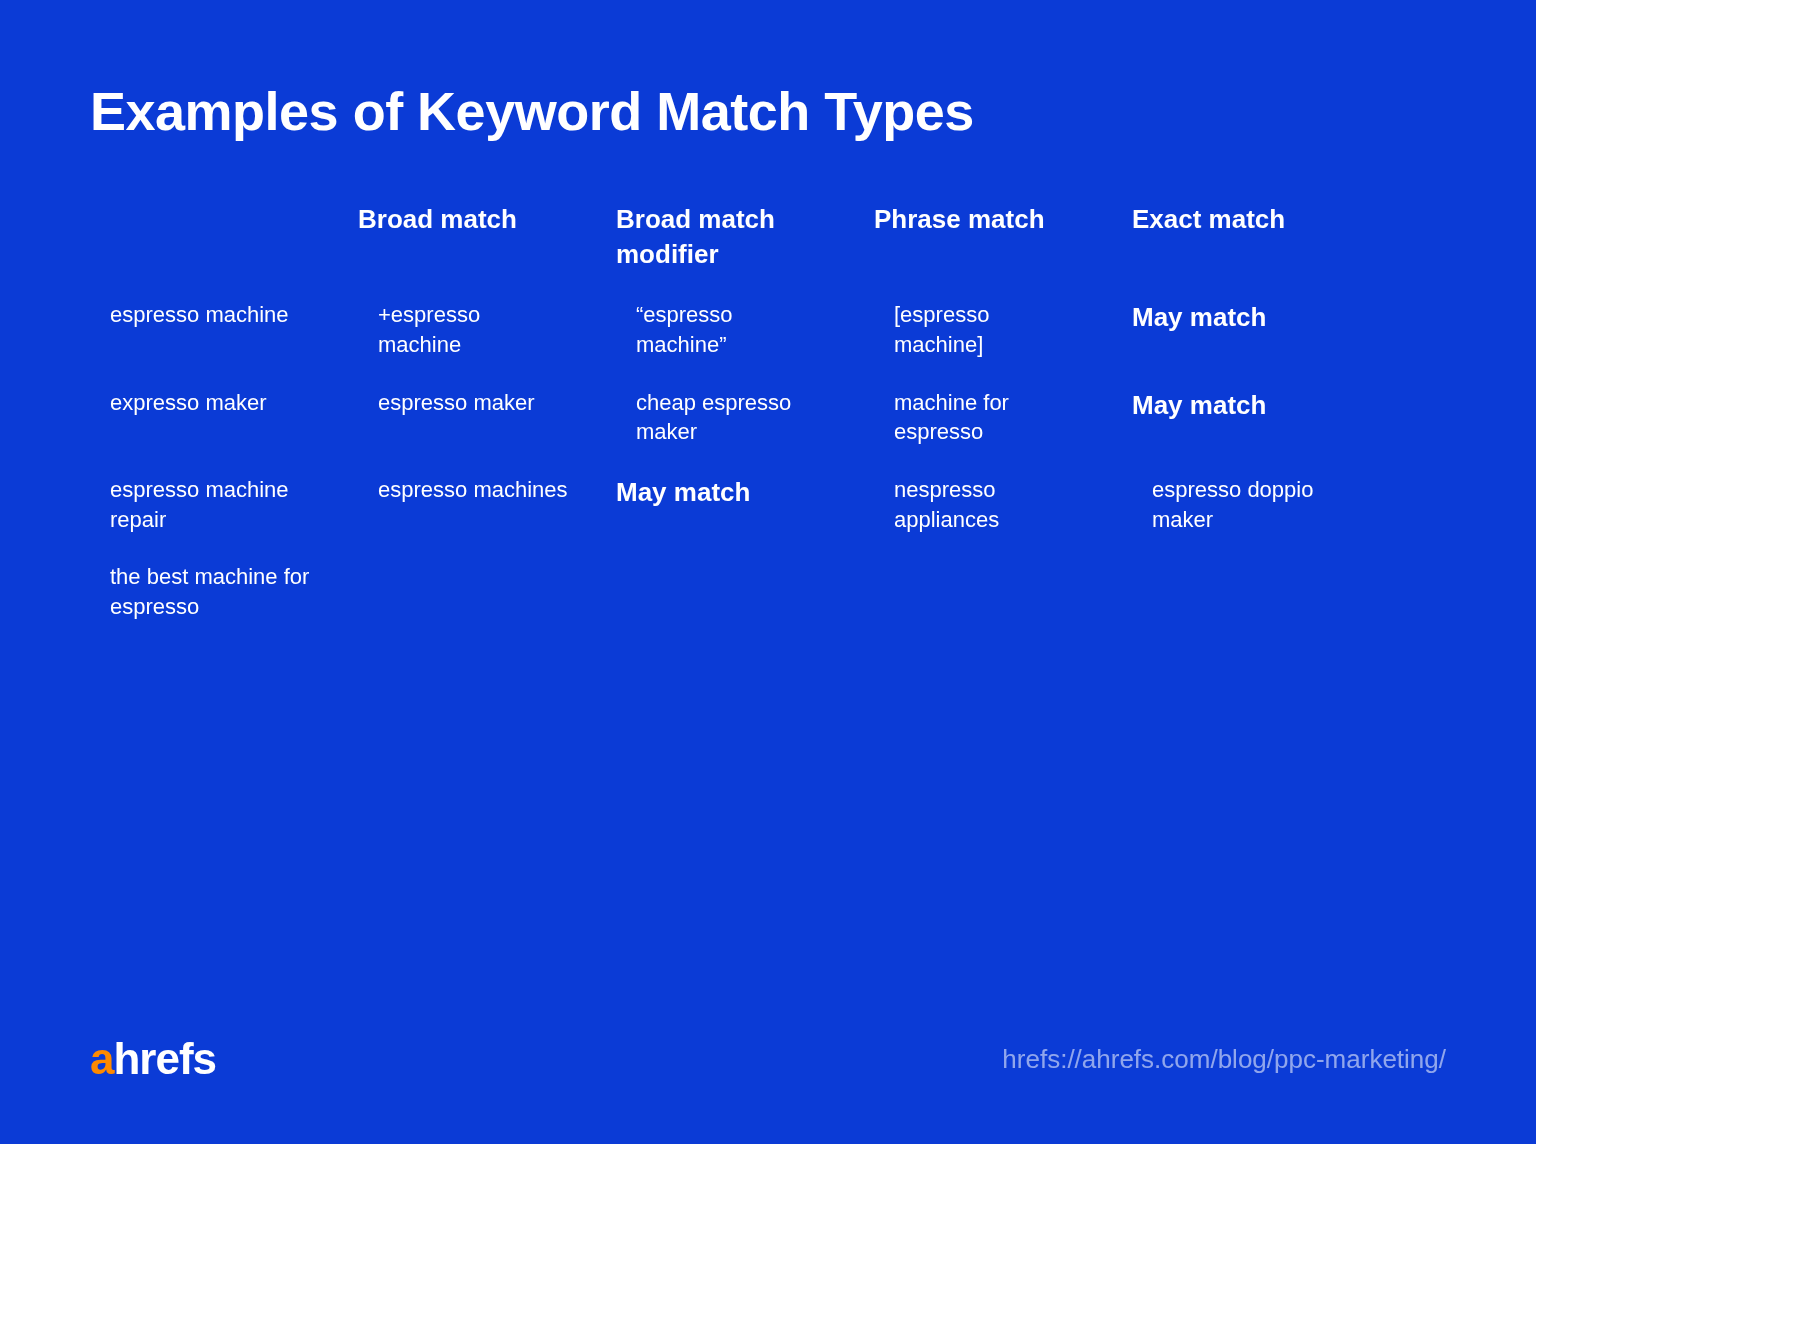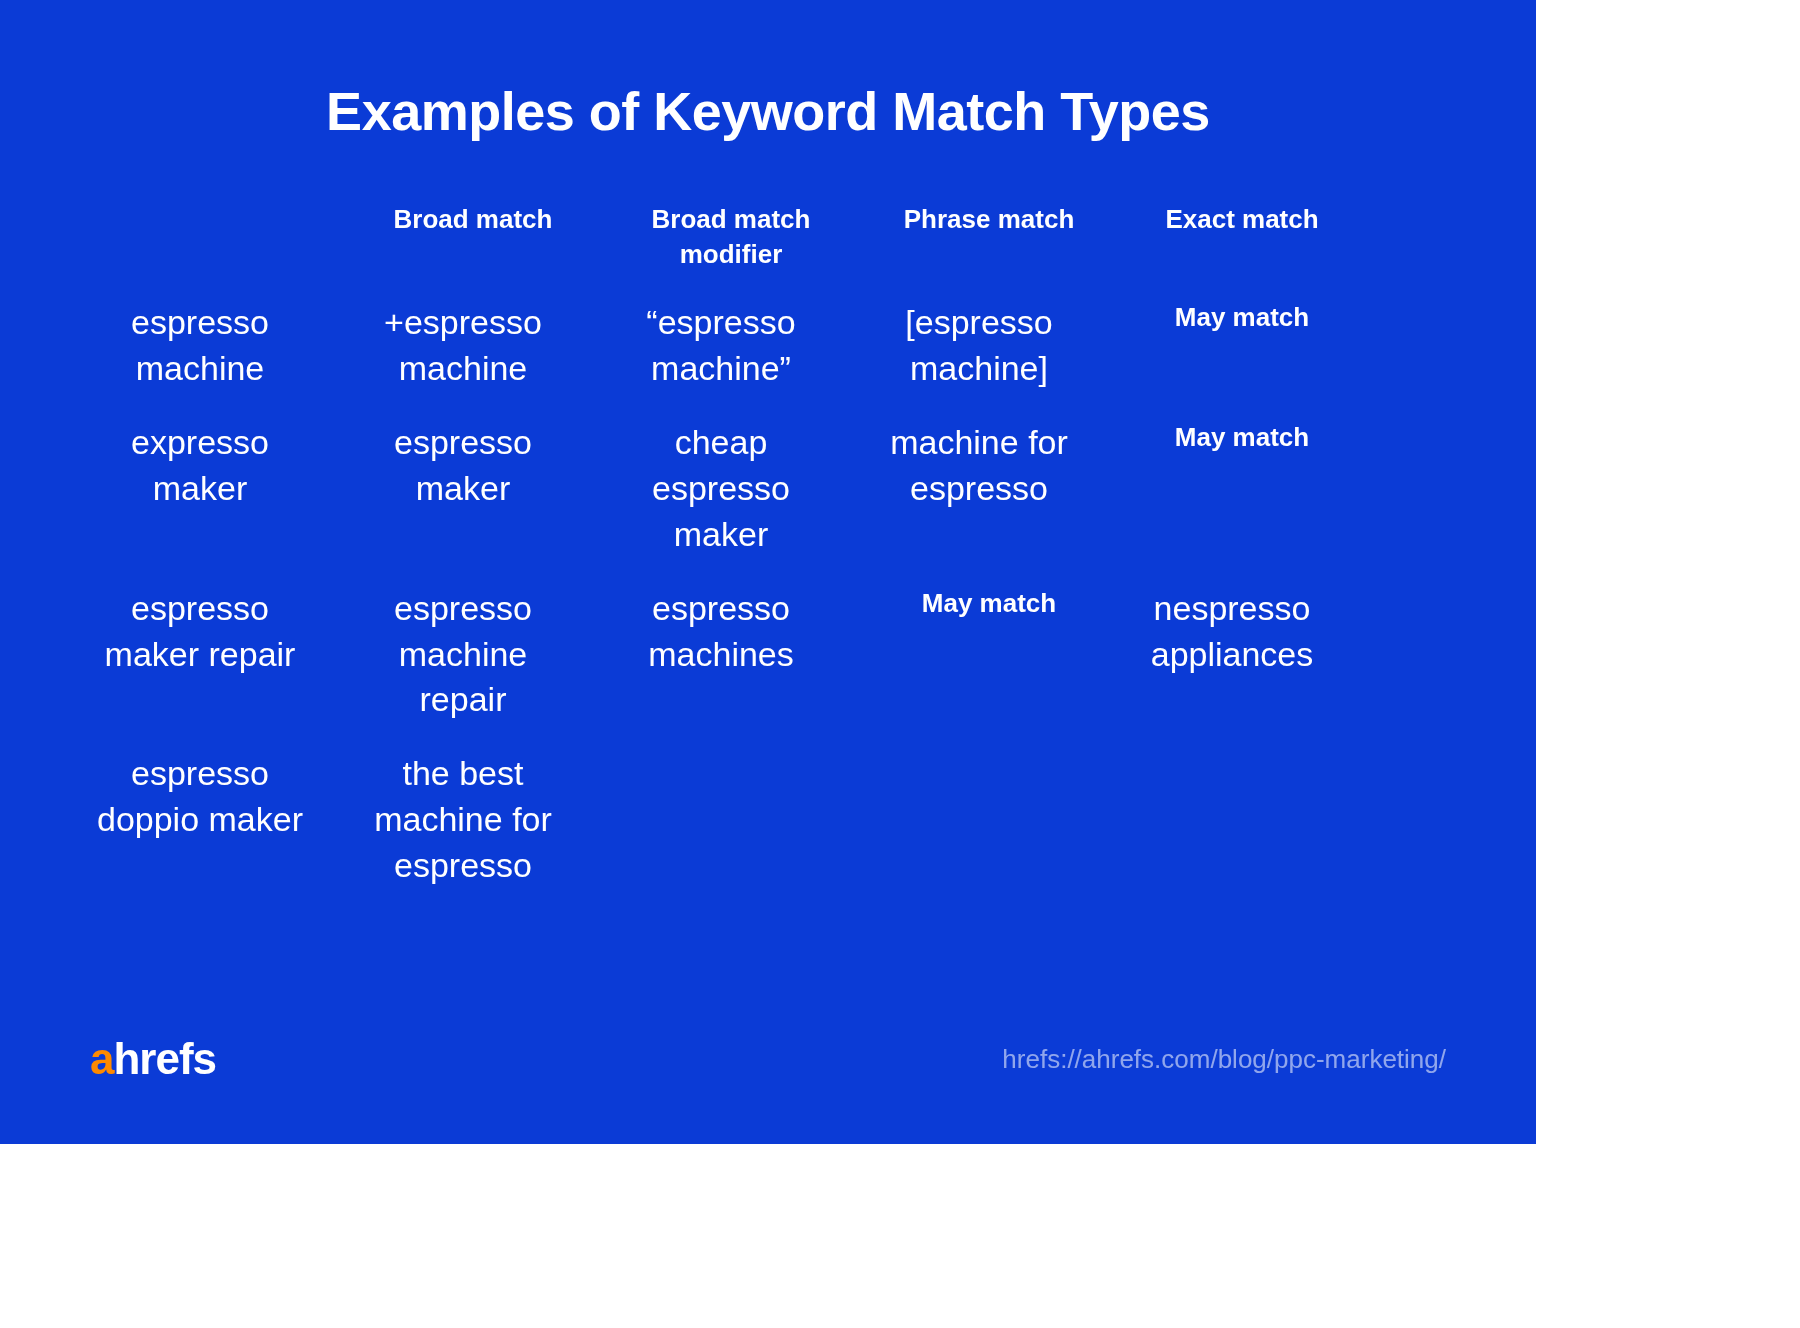--- a/index.html
+++ b/index.html
@@ -20,21 +20,20 @@
   .card {
     background: #0b3bd6;
     width: 1536px;
     height: 1144px;
     margin: 0;
     padding: 80px 90px 60px 90px;
     color: #ffffff;
     display: flex;
     flex-direction: column;
     position: relative;
-    text-align: center;
   }
   .title {
     font-size: 54px;
     font-weight: 700;
     letter-spacing: -0.5px;
     margin-bottom: 60px;
   }
   .table {
     display: grid;
     grid-template-columns: 240px 230px 230px 230px 220px;
@@ -47,22 +46,23 @@
   .col-header {
     font-weight: 700;
     font-size: 26px;
   }
   .row-label {
     font-weight: 700;
     font-size: 26px;
   }
   .cell {
     font-weight: 400;
-    font-size: 34px;
+    font-size: 22px;
     padding-right: 20px;
+    margin-left: 20px;
   }
   .footer {
     position: absolute;
     bottom: 60px;
     left: 90px;
     right: 90px;
     display: flex;
     align-items: center;
     justify-content: space-between;
     gap: 16px;
@@ -101,21 +101,20 @@
     <div class="cell">“espresso machine”</div>
     <div class="cell">[espresso machine]</div>
 
     <div class="row-label">May match</div>
     <div class="cell">expresso maker</div>
     <div class="cell">espresso maker</div>
     <div class="cell">cheap espresso maker</div>
     <div class="cell">machine for espresso</div>
 
     <div class="row-label">May match</div>
-    <div class="cell">espresso maker repair</div>
     <div class="cell">espresso machine repair</div>
     <div class="cell">espresso machines</div>
 
     <div class="row-label">May match</div>
     <div class="cell">nespresso appliances</div>
     <div class="cell">espresso doppio maker</div>
     <div class="cell">the best machine for espresso</div>
     <div class="cell"></div>
   </div>
 

